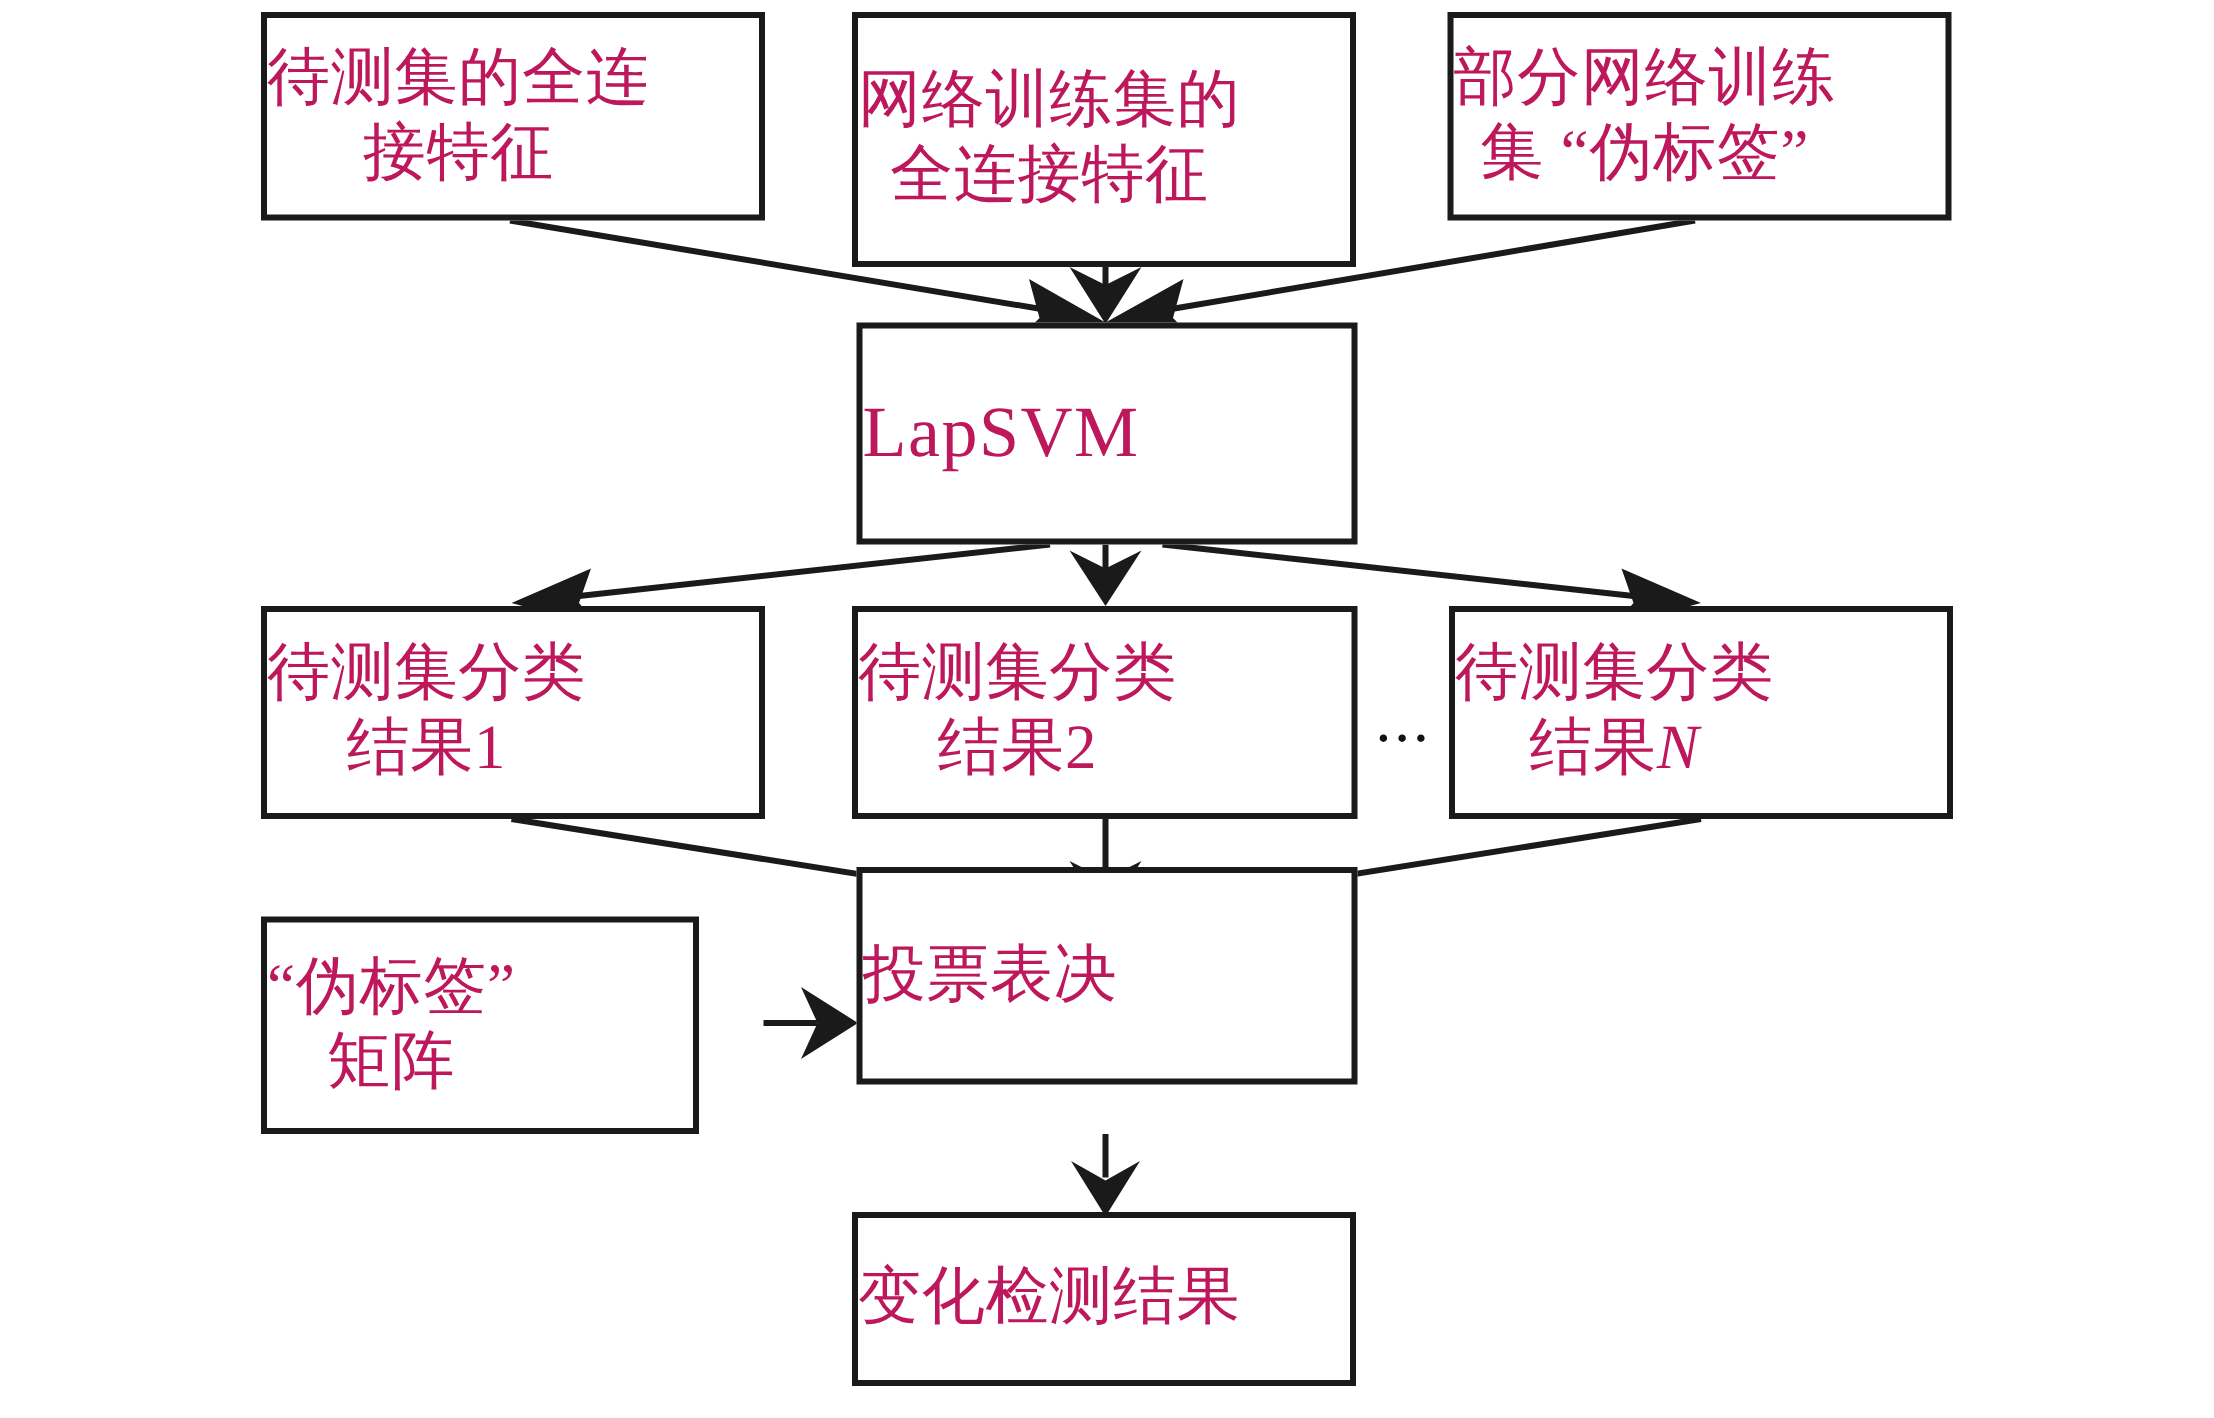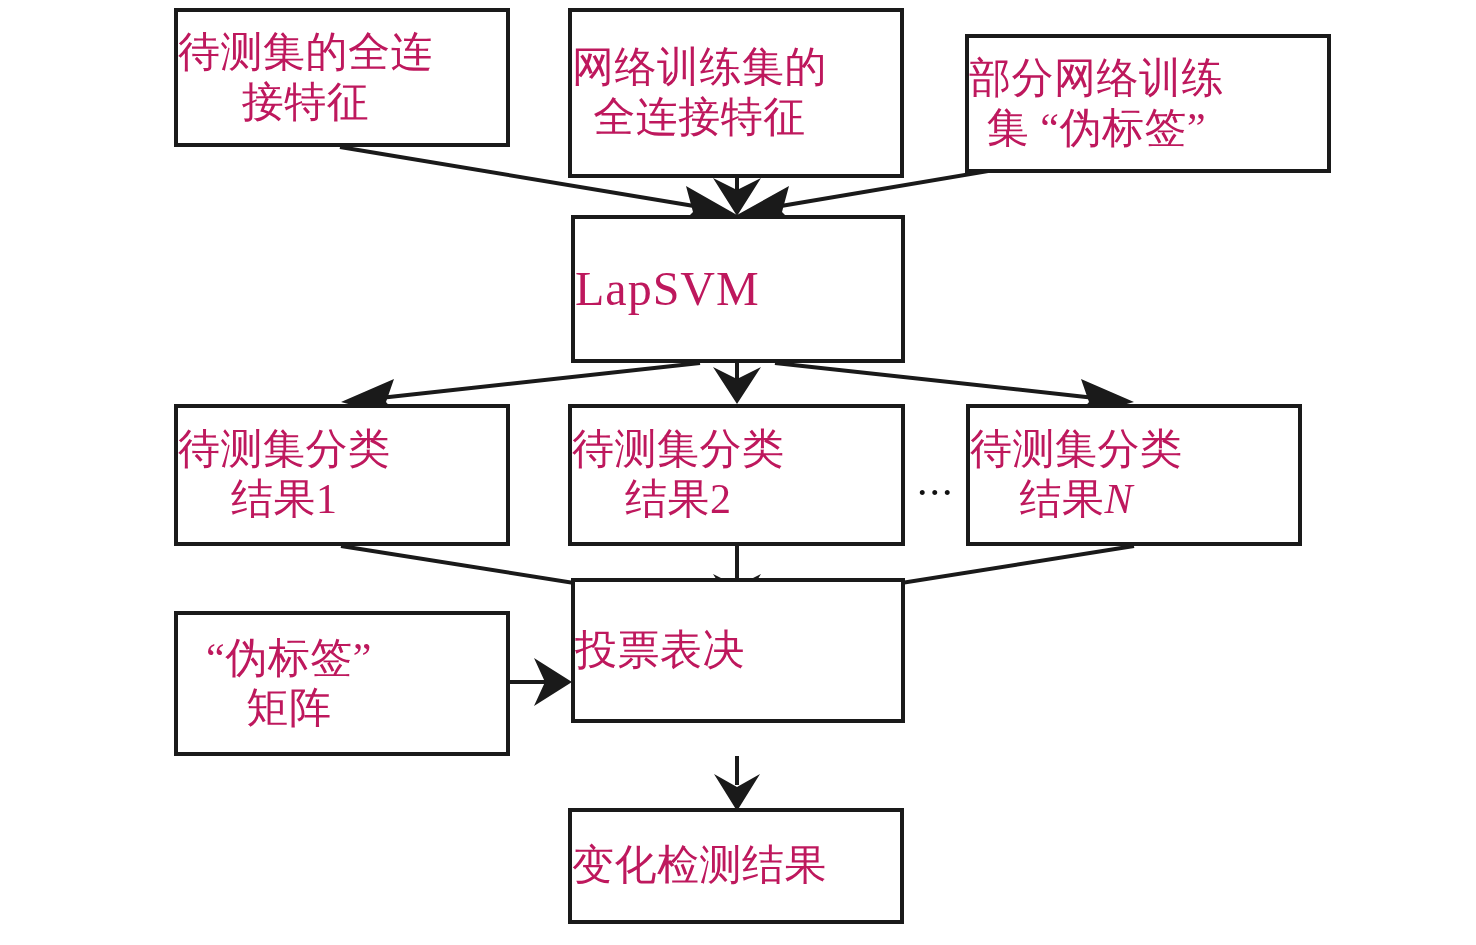--- a/index.html
+++ b/index.html
@@ -130,21 +130,21 @@
   <div class="node" style="left:174px; top:8px; width:336px; height:139px;">
     <span class="label">待测集的全连
 接特征</span>
   </div>
 
   <div class="node" style="left:568px; top:8px; width:336px; height:170px;">
     <span class="label">网络训练集的
 全连接特征</span>
   </div>
 
-  <div class="node" style="left:965px; top:8px; width:366px; height:139px;margin-top:26px;">
+  <div class="node" style="left:965px; top:8px; width:336px; height:139px;">
     <span class="label">部分网络训练
 集 “伪标签”</span>
   </div>
 
   <div class="node latin" style="left:571px; top:215px; width:334px; height:148px;">
     <span class="label">LapSVM</span>
   </div>
 
   <div class="node" style="left:174px; top:404px; width:336px; height:142px;">
     <span class="label">待测集分类
@@ -155,21 +155,21 @@
     <span class="label">待测集分类
 结果2</span>
   </div>
 
   <div class="ellipsis" style="left:915px; top:460px;">...</div>
 
   <div class="node" style="left:966px; top:404px; width:336px; height:142px;">
     <span class="label"><span>待测集分类</span><br><span>结果</span><span class="ital">N</span></span>
   </div>
 
-  <div class="node" style="left:174px; top:611px; width:336px; height:145px;padding-left:28px;">
+  <div class="node" style="left:174px; top:611px; width:292px; height:145px;">
     <span class="label">“伪标签”
 矩阵</span>
   </div>
 
   <div class="node" style="left:571px; top:578px; width:334px; height:145px;">
     <span class="label">投票表决</span>
   </div>
 
   <div class="node" style="left:568px; top:808px; width:336px; height:116px;">
     <span class="label">变化检测结果</span>

